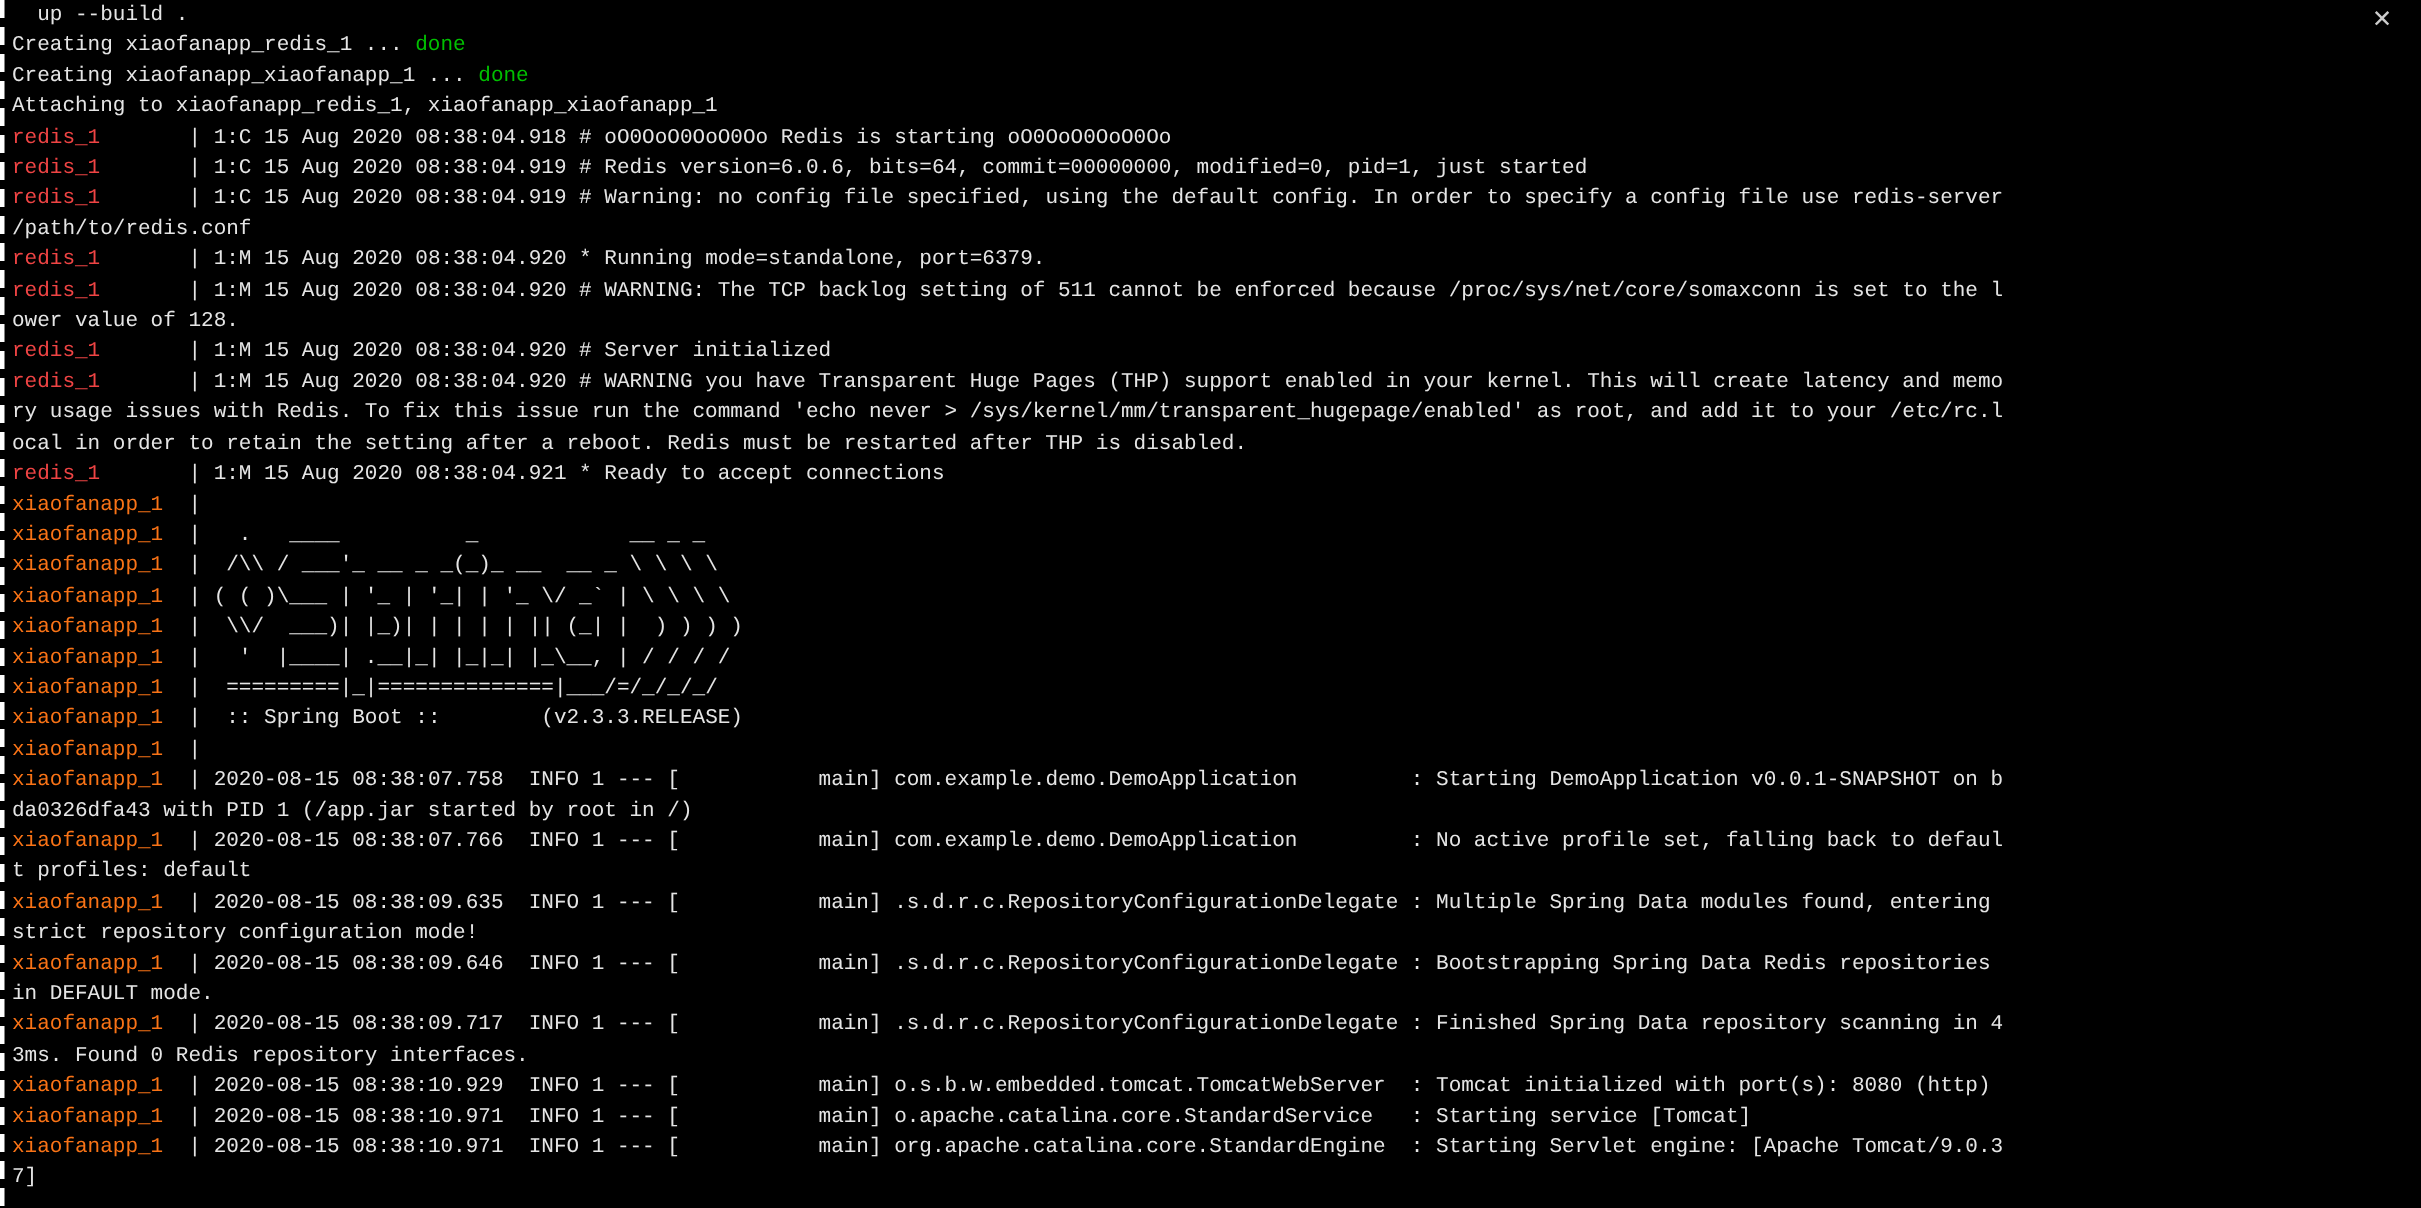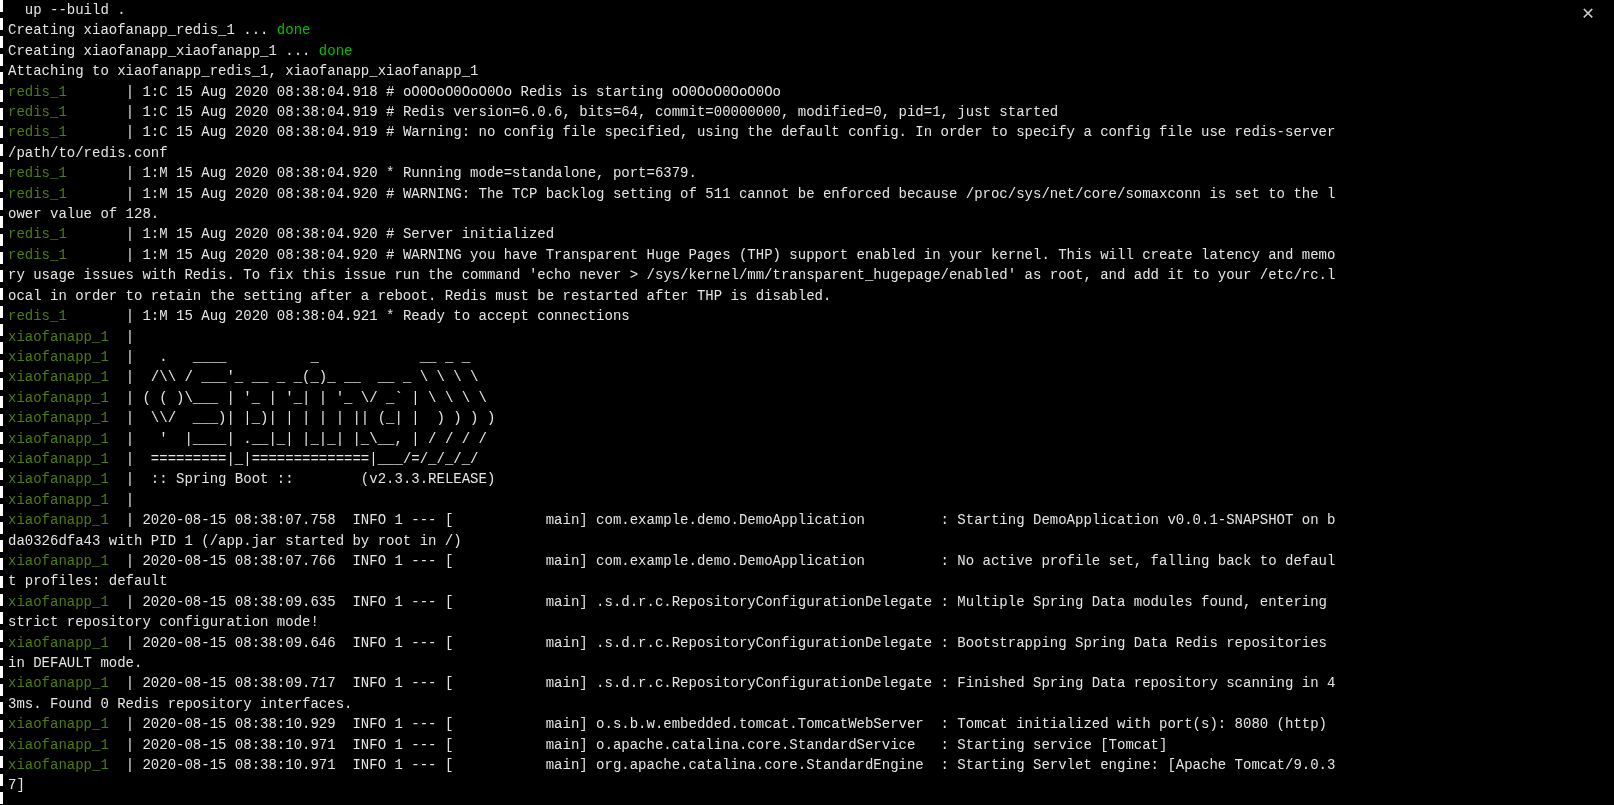--- a/index.html
+++ b/index.html
@@ -32,23 +32,23 @@
     }
     .close-btn {
       position: absolute;
       top: 4px;
       right: 20px;
       color: #ccc;
       font-size: 20px;
       cursor: pointer;
     }
     .line { display: block; }
-    .cyan { color: #4d7c0f; }
+    .cyan { color: #ef4444; }
     .green { color: #00c000; }
-    .yellow { color: #4d7c0f; }
+    .yellow { color: #f97316; }
     .white { color: #e5e5e5; }
   </style>
 </head>
 <body>
 
 
 
 <div class="left-border"></div>
 <div class="close-btn">✕</div>
 <div class="content" id="terminal"><span class="line"><span class="white">  up --build .</span></span><span class="line"><span class="white">Creating xiaofanapp_redis_1 ... </span><span class="green">done</span></span><span class="line"><span class="white">Creating xiaofanapp_xiaofanapp_1 ... </span><span class="green">done</span></span><span class="line"><span class="white">Attaching to xiaofanapp_redis_1, xiaofanapp_xiaofanapp_1</span></span><span class="line"><span class="cyan">redis_1       </span><span class="white">|</span><span class="white"> 1:C 15 Aug 2020 08:38:04.918 # oO0OoO0OoO0Oo Redis is starting oO0OoO0OoO0Oo</span></span><span class="line"><span class="cyan">redis_1       </span><span class="white">|</span><span class="white"> 1:C 15 Aug 2020 08:38:04.919 # Redis version=6.0.6, bits=64, commit=00000000, modified=0, pid=1, just started</span></span><span class="line"><span class="cyan">redis_1       </span><span class="white">|</span><span class="white"> 1:C 15 Aug 2020 08:38:04.919 # Warning: no config file specified, using the default config. In order to specify a config file use redis-server </span></span><span class="line"><span class="white">/path/to/redis.conf</span></span><span class="line"><span class="cyan">redis_1       </span><span class="white">|</span><span class="white"> 1:M 15 Aug 2020 08:38:04.920 * Running mode=standalone, port=6379.</span></span><span class="line"><span class="cyan">redis_1       </span><span class="white">|</span><span class="white"> 1:M 15 Aug 2020 08:38:04.920 # WARNING: The TCP backlog setting of 511 cannot be enforced because /proc/sys/net/core/somaxconn is set to the l</span></span><span class="line"><span class="white">ower value of 128.</span></span><span class="line"><span class="cyan">redis_1       </span><span class="white">|</span><span class="white"> 1:M 15 Aug 2020 08:38:04.920 # Server initialized</span></span><span class="line"><span class="cyan">redis_1       </span><span class="white">|</span><span class="white"> 1:M 15 Aug 2020 08:38:04.920 # WARNING you have Transparent Huge Pages (THP) support enabled in your kernel. This will create latency and memo</span></span><span class="line"><span class="white">ry usage issues with Redis. To fix this issue run the command 'echo never &gt; /sys/kernel/mm/transparent_hugepage/enabled' as root, and add it to your /etc/rc.l</span></span><span class="line"><span class="white">ocal in order to retain the setting after a reboot. Redis must be restarted after THP is disabled.</span></span><span class="line"><span class="cyan">redis_1       </span><span class="white">|</span><span class="white"> 1:M 15 Aug 2020 08:38:04.921 * Ready to accept connections</span></span><span class="line"><span class="yellow">xiaofanapp_1  </span><span class="white">|</span></span><span class="line"><span class="yellow">xiaofanapp_1  </span><span class="white">|</span><span class="white">   .   ____          _            __ _ _</span></span><span class="line"><span class="yellow">xiaofanapp_1  </span><span class="white">|</span><span class="white">  /\\ / ___'_ __ _ _(_)_ __  __ _ \ \ \ \</span></span><span class="line"><span class="yellow">xiaofanapp_1  </span><span class="white">|</span><span class="white"> ( ( )\___ | '_ | '_| | '_ \/ _` | \ \ \ \</span></span><span class="line"><span class="yellow">xiaofanapp_1  </span><span class="white">|</span><span class="white">  \\/  ___)| |_)| | | | | || (_| |  ) ) ) )</span></span><span class="line"><span class="yellow">xiaofanapp_1  </span><span class="white">|</span><span class="white">   '  |____| .__|_| |_|_| |_\__, | / / / /</span></span><span class="line"><span class="yellow">xiaofanapp_1  </span><span class="white">|</span><span class="white">  =========|_|==============|___/=/_/_/_/</span></span><span class="line"><span class="yellow">xiaofanapp_1  </span><span class="white">|</span><span class="white">  :: Spring Boot ::        (v2.3.3.RELEASE)</span></span><span class="line"><span class="yellow">xiaofanapp_1  </span><span class="white">|</span></span><span class="line"><span class="yellow">xiaofanapp_1  </span><span class="white">|</span><span class="white"> 2020-08-15 08:38:07.758  INFO 1 --- [           main] com.example.demo.DemoApplication         : Starting DemoApplication v0.0.1-SNAPSHOT on b</span></span><span class="line"><span class="white">da0326dfa43 with PID 1 (/app.jar started by root in /)</span></span><span class="line"><span class="yellow">xiaofanapp_1  </span><span class="white">|</span><span class="white"> 2020-08-15 08:38:07.766  INFO 1 --- [           main] com.example.demo.DemoApplication         : No active profile set, falling back to defaul</span></span><span class="line"><span class="white">t profiles: default</span></span><span class="line"><span class="yellow">xiaofanapp_1  </span><span class="white">|</span><span class="white"> 2020-08-15 08:38:09.635  INFO 1 --- [           main] .s.d.r.c.RepositoryConfigurationDelegate : Multiple Spring Data modules found, entering </span></span><span class="line"><span class="white">strict repository configuration mode!</span></span><span class="line"><span class="yellow">xiaofanapp_1  </span><span class="white">|</span><span class="white"> 2020-08-15 08:38:09.646  INFO 1 --- [           main] .s.d.r.c.RepositoryConfigurationDelegate : Bootstrapping Spring Data Redis repositories </span></span><span class="line"><span class="white">in DEFAULT mode.</span></span><span class="line"><span class="yellow">xiaofanapp_1  </span><span class="white">|</span><span class="white"> 2020-08-15 08:38:09.717  INFO 1 --- [           main] .s.d.r.c.RepositoryConfigurationDelegate : Finished Spring Data repository scanning in 4</span></span><span class="line"><span class="white">3ms. Found 0 Redis repository interfaces.</span></span><span class="line"><span class="yellow">xiaofanapp_1  </span><span class="white">|</span><span class="white"> 2020-08-15 08:38:10.929  INFO 1 --- [           main] o.s.b.w.embedded.tomcat.TomcatWebServer  : Tomcat initialized with port(s): 8080 (http)</span></span><span class="line"><span class="yellow">xiaofanapp_1  </span><span class="white">|</span><span class="white"> 2020-08-15 08:38:10.971  INFO 1 --- [           main] o.apache.catalina.core.StandardService   : Starting service [Tomcat]</span></span><span class="line"><span class="yellow">xiaofanapp_1  </span><span class="white">|</span><span class="white"> 2020-08-15 08:38:10.971  INFO 1 --- [           main] org.apache.catalina.core.StandardEngine  : Starting Servlet engine: [Apache Tomcat/9.0.3</span></span><span class="line"><span class="white">7]</span></span></div>

